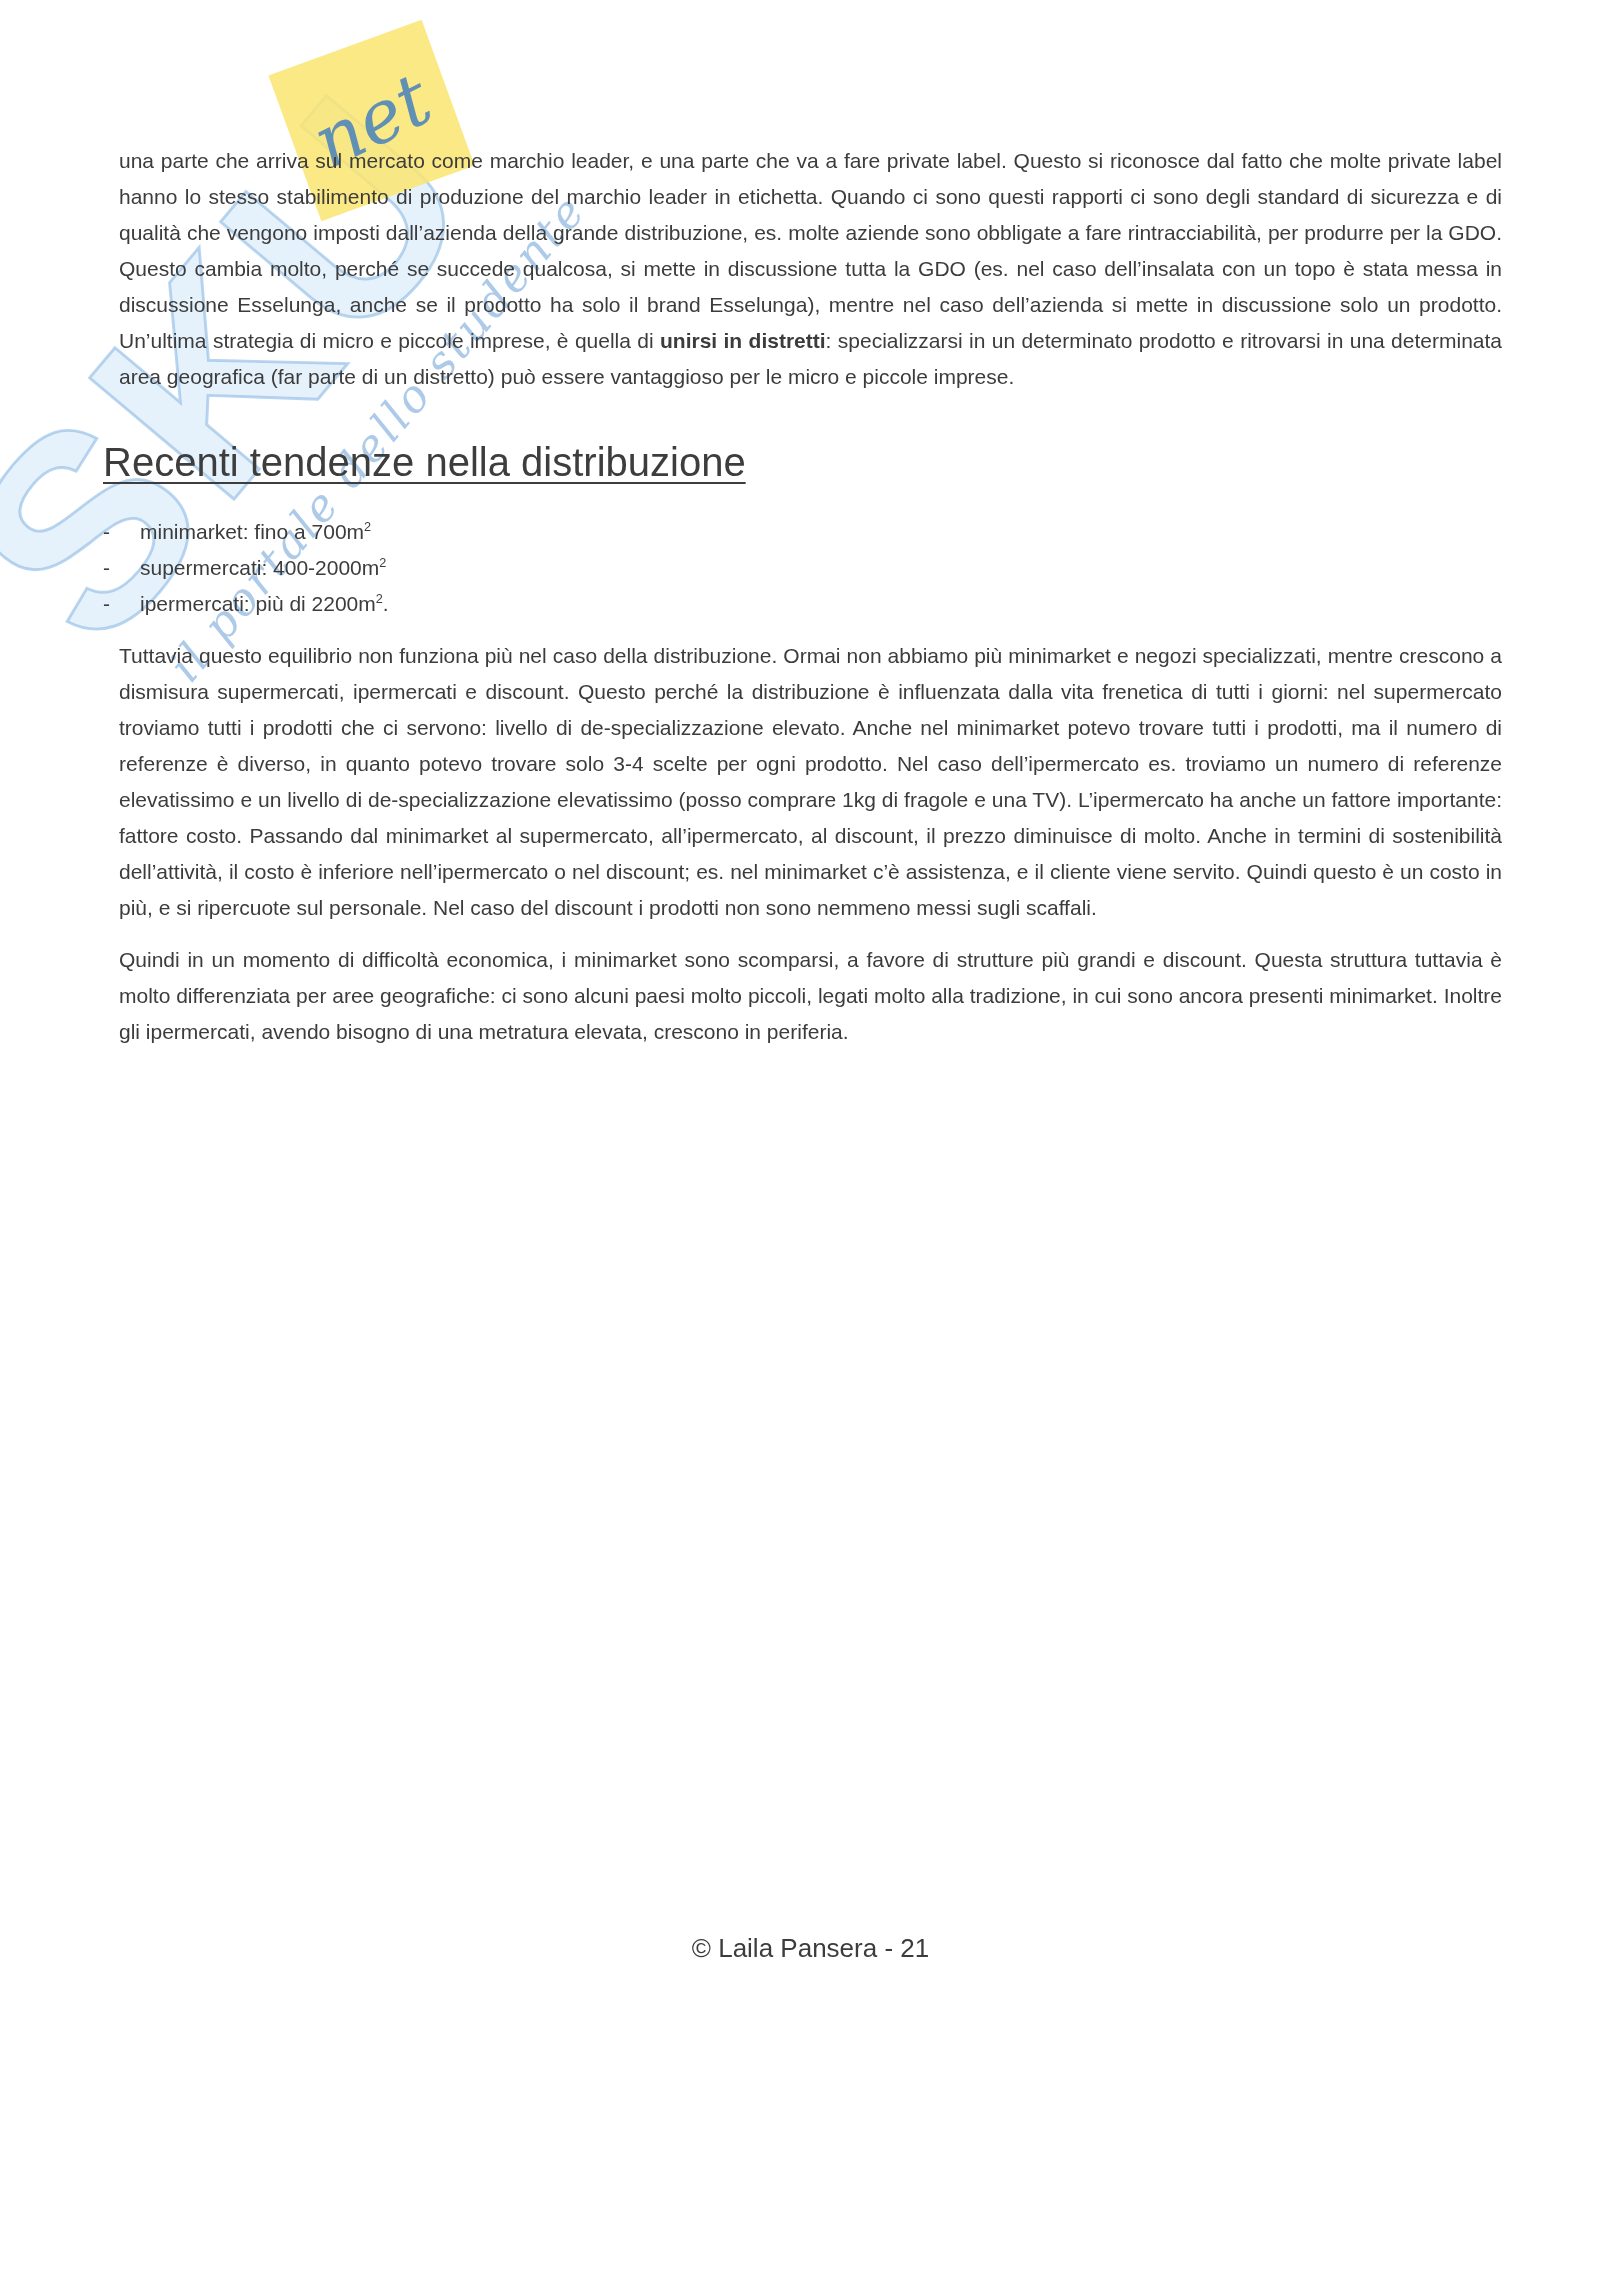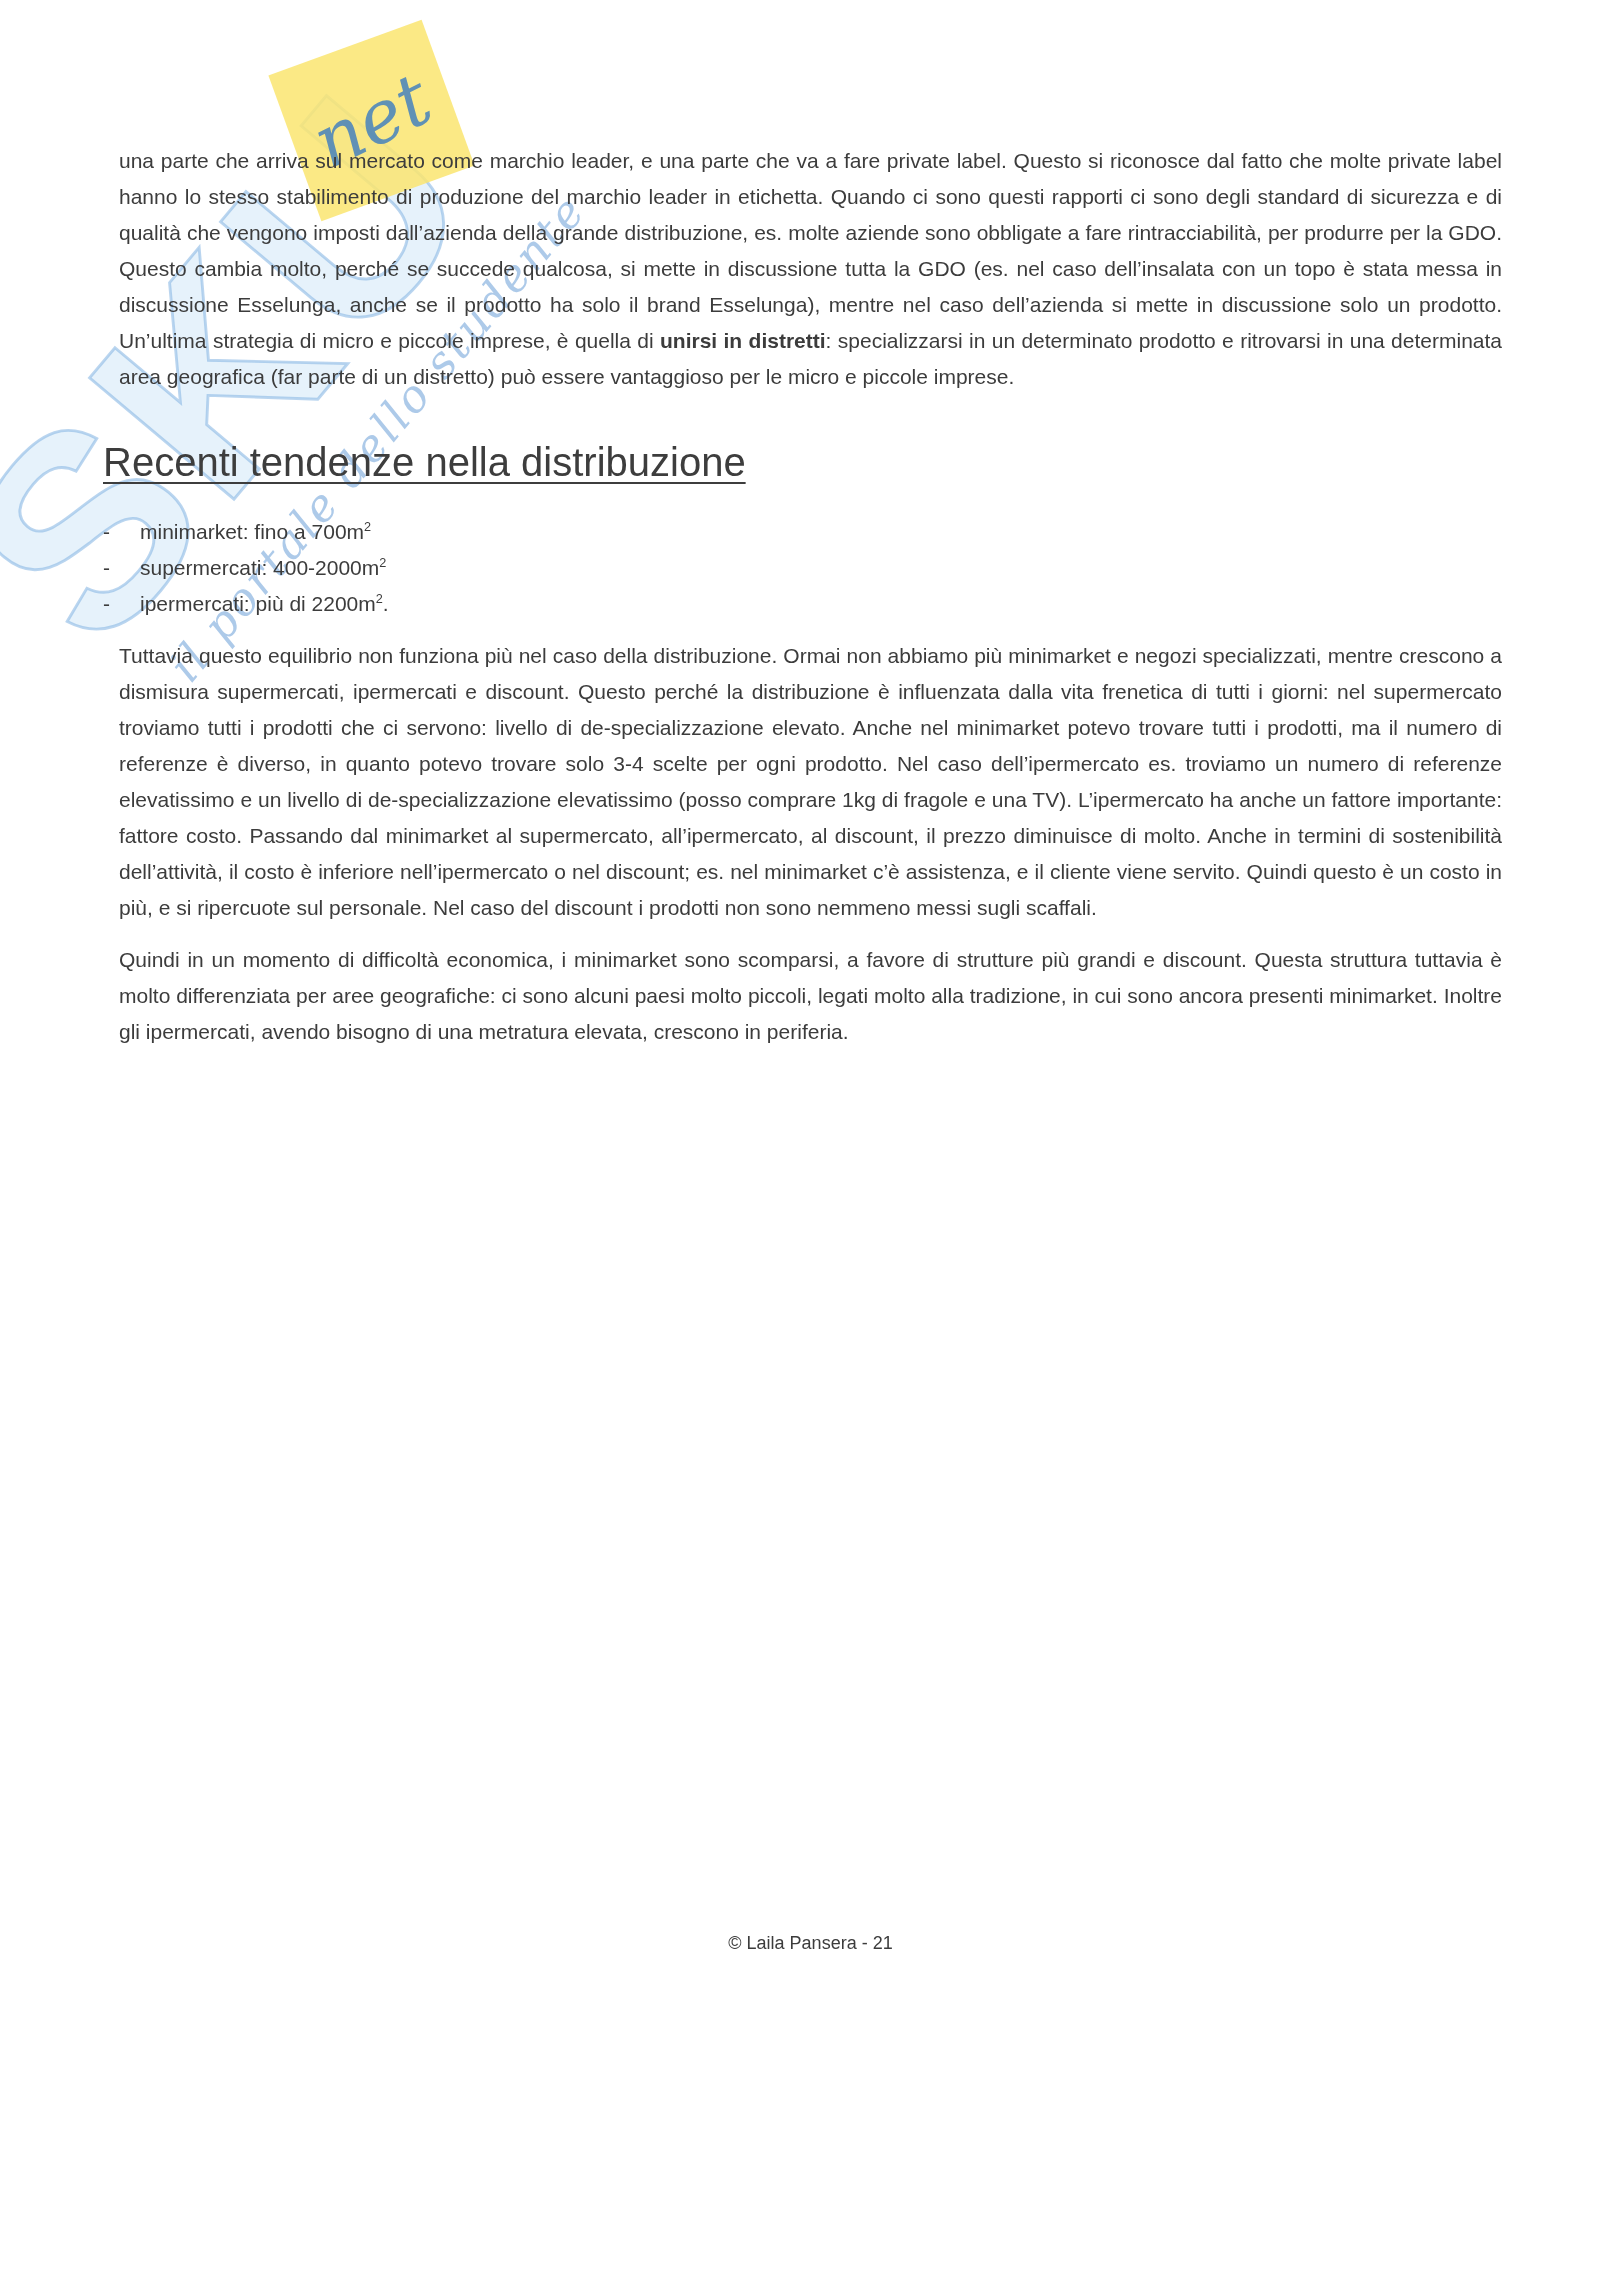--- a/index.html
+++ b/index.html
@@ -88,21 +88,21 @@
   }
   sup.unit-sup {
     font-size: 12.7px;
     line-height: 0;
     vertical-align: super;
   }
 
   .footer {
     position: absolute; left: 0; top: 1933px; width: 100%;
     text-align: center;
-    font-size: 18px;
+    font-size: 26px;
     color: #3c3c3c;
     z-index: 1;
   }
 </style>
 </head>
 <body>
 
 <div class="page">
 
   <div class="watermark" aria-hidden="true">

